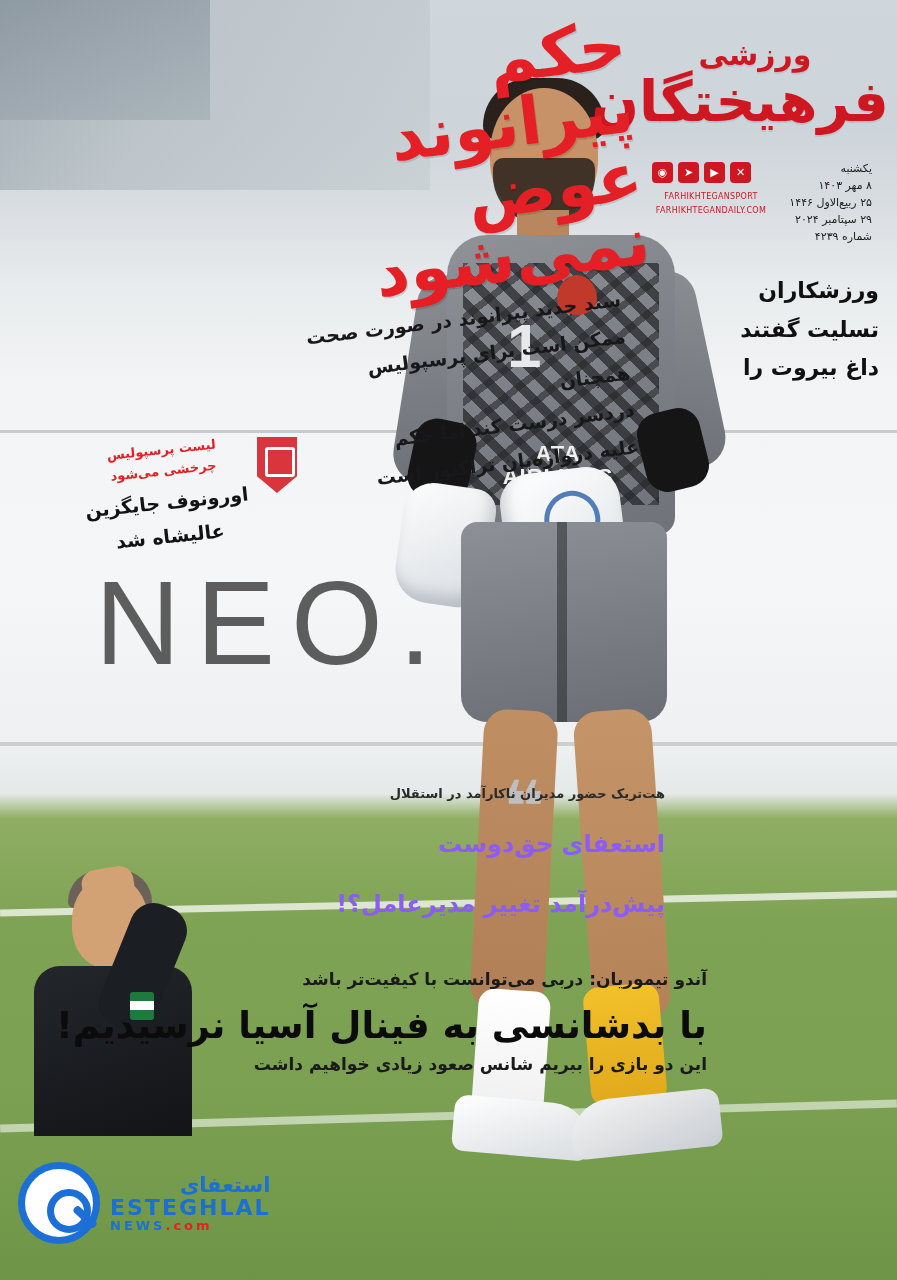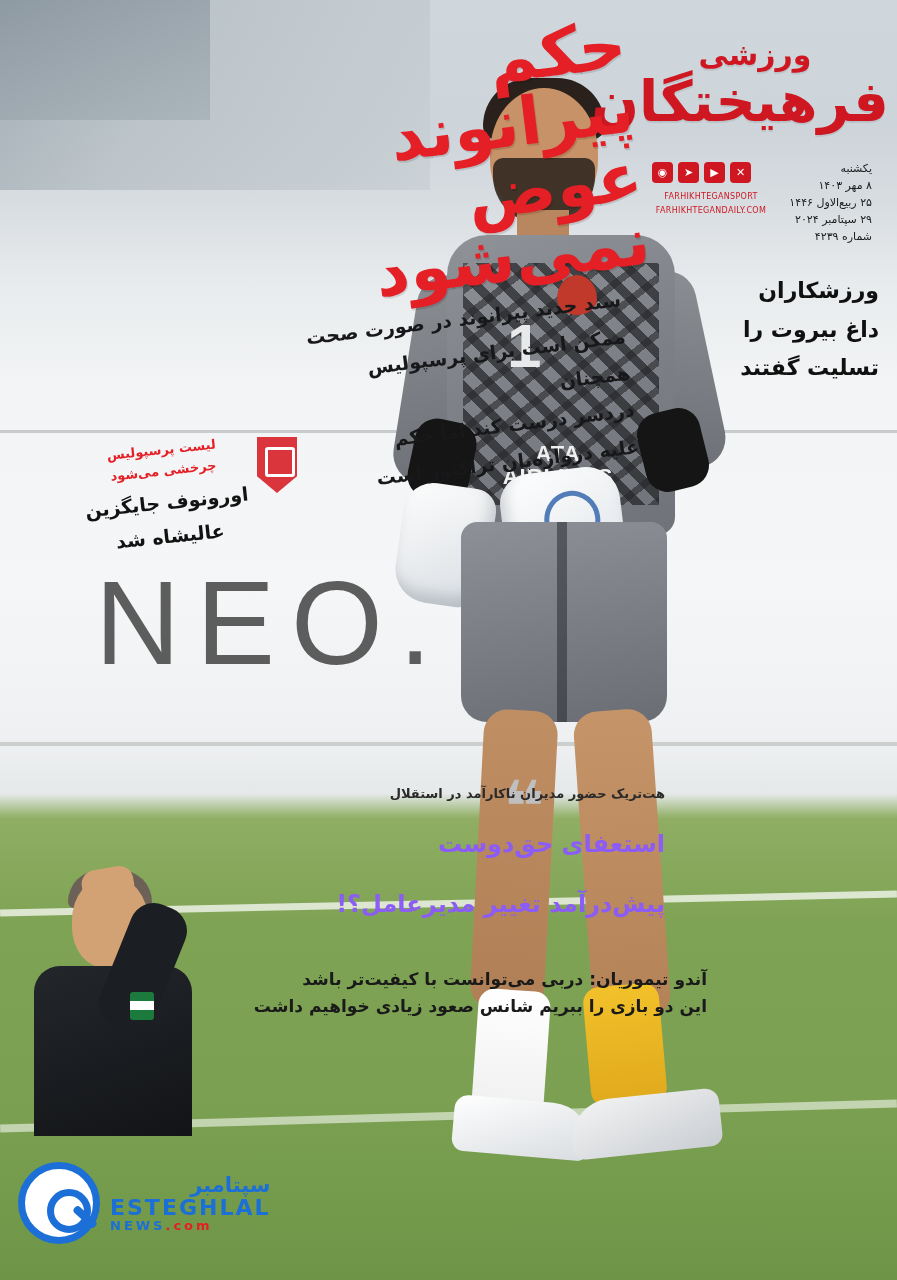--- a/index.html
+++ b/index.html
@@ -445,48 +445,49 @@
 
   <div class="headline-sub">
     <div>سند جدید پیرانوند در صورت صحت</div>
     <div>ممکن است برای پرسپولیس همچنان</div>
     <div>دردسر درست کند اما حکم</div>
     <div>علیه دروازه‌بان تراکتور است</div>
   </div>
 
   <div class="teaser-right">
     <div>ورزشکاران</div>
+    <div>تسلیت گفتند</div>
     <div>داغ بیروت را</div>
-    <div>تسلیت گفتند</div>
   </div>
 
   <div class="persepolis-shield"></div>
   <div class="teaser-red">
     <div class="k">لیست پرسپولیس</div>
     <div class="k">چرخشی می‌شود</div>
     <div class="t">اورونوف جایگزین</div>
     <div class="t">عالیشاه شد</div>
   </div>
 
   <div class="quote-mark">❝</div>
   <div class="quote-block">
     <div class="kicker">هت‌تریک حضور مدیران ناکارآمد در استقلال</div>
     <div class="q1">استعفای حق‌دوست</div>
     <div class="q2">پیش‌درآمد تغییر مدیرعامل؟!</div>
   </div>
 
   <div class="bottom-block">
     <div class="kicker">آندو تیموریان: دربی می‌توانست با کیفیت‌تر باشد</div>
+    <div class="big">با بدشانسی به فینال آسیا نرسیدیم!</div>
     <div class="deck">این دو بازی را ببریم شانس صعود زیادی خواهیم داشت</div>
   </div>
 
   <div class="watermark">
     <div class="wm-logo"></div>
     <div class="wm-text">
-      <div class="wm-fa">سپتامبر</div>
+      <div class="wm-fa">استعفای</div>
       <div class="wm-en">ESTEGHLAL</div>
       <div class="wm-news">
         <span>NEWS</span><span class="dot">.com</span>
       </div>
     </div>
   </div>
 
 </div>
 
 </body></html>

